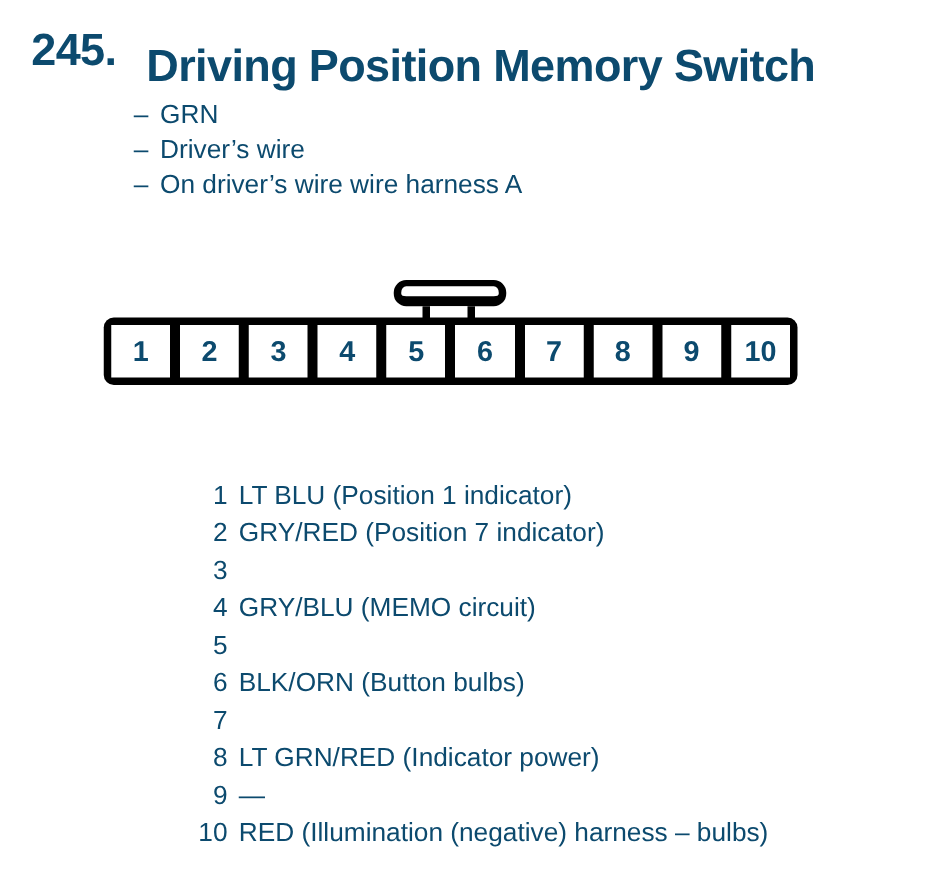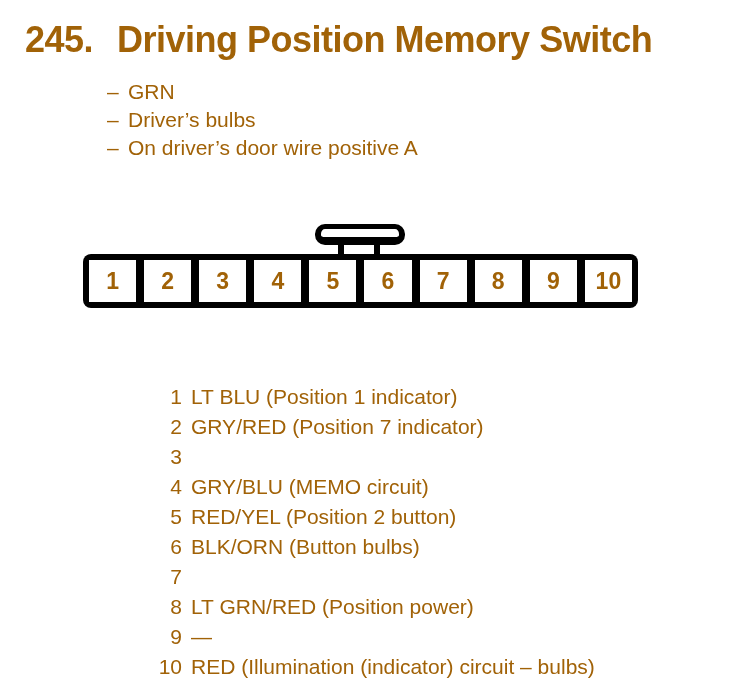--- a/index.html
+++ b/index.html
@@ -1,37 +1,37 @@
 <!DOCTYPE html>
 <html><head>
 <meta charset="utf-8">
 <style>
   html, body { margin: 0; padding: 0; background: #ffffff; }
   .page {
     position: relative;
     width: 752px;
     height: 700px;
     background: #ffffff;
-    color: #a16207;
+    color: #0c4a6e;
     font-family: "Liberation Sans", sans-serif;
     overflow: hidden;
   }
 
   
   .title {
     position: absolute;
     left: 25px;
     top: 19px;
     display: flex;
     font-size: 36px;
     font-weight: bold;
     letter-spacing: -0.5px;
     white-space: nowrap;
   }
-  .title .title-text { margin-left: 24px; }
+  .title .title-text { margin-left: 24px; margin-top: 13px; }
 
   
   .notes {
     position: absolute;
     left: 107px;
     top: 78px;
     margin: 0;
     padding: 0;
     list-style: none;
     font-size: 21px;
@@ -108,25 +108,25 @@
     <span class="title-text">Driving Position Memory Switch</span>
   </div>
 
   <ul class="notes">
     <li>
       <span class="dash">–</span>
       <span>GRN</span>
     </li>
     <li>
       <span class="dash">–</span>
-      <span>Driver’s bulbs</span>
+      <span>Driver’s wire</span>
     </li>
     <li>
       <span class="dash">–</span>
-      <span>On driver’s door wire positive A</span>
+      <span>On driver’s wire wire harness A</span>
     </li>
   </ul>
 
   <div class="latch-bar"></div>
   <div class="latch-stem"></div>
 
   <div class="connector-body">
     <div class="pin-cell">1</div>
     <div class="pin-cell">2</div>
     <div class="pin-cell">3</div>
@@ -150,36 +150,35 @@
     </div>
     <div class="row">
       <span class="num">3</span>
     </div>
     <div class="row">
       <span class="num">4</span>
       <span class="desc">GRY/BLU (MEMO circuit)</span>
     </div>
     <div class="row">
       <span class="num">5</span>
-      <span class="desc">RED/YEL (Position 2 button)</span>
     </div>
     <div class="row">
       <span class="num">6</span>
       <span class="desc">BLK/ORN (Button bulbs)</span>
     </div>
     <div class="row">
       <span class="num">7</span>
     </div>
     <div class="row">
       <span class="num">8</span>
-      <span class="desc">LT GRN/RED (Position power)</span>
+      <span class="desc">LT GRN/RED (Indicator power)</span>
     </div>
     <div class="row">
       <span class="num">9</span>
       <span class="desc">—</span>
     </div>
     <div class="row">
       <span class="num">10</span>
-      <span class="desc">RED (Illumination (indicator) circuit – bulbs)</span>
+      <span class="desc">RED (Illumination (negative) harness – bulbs)</span>
     </div>
   </div>
 
 </div>
 
 </body></html>

